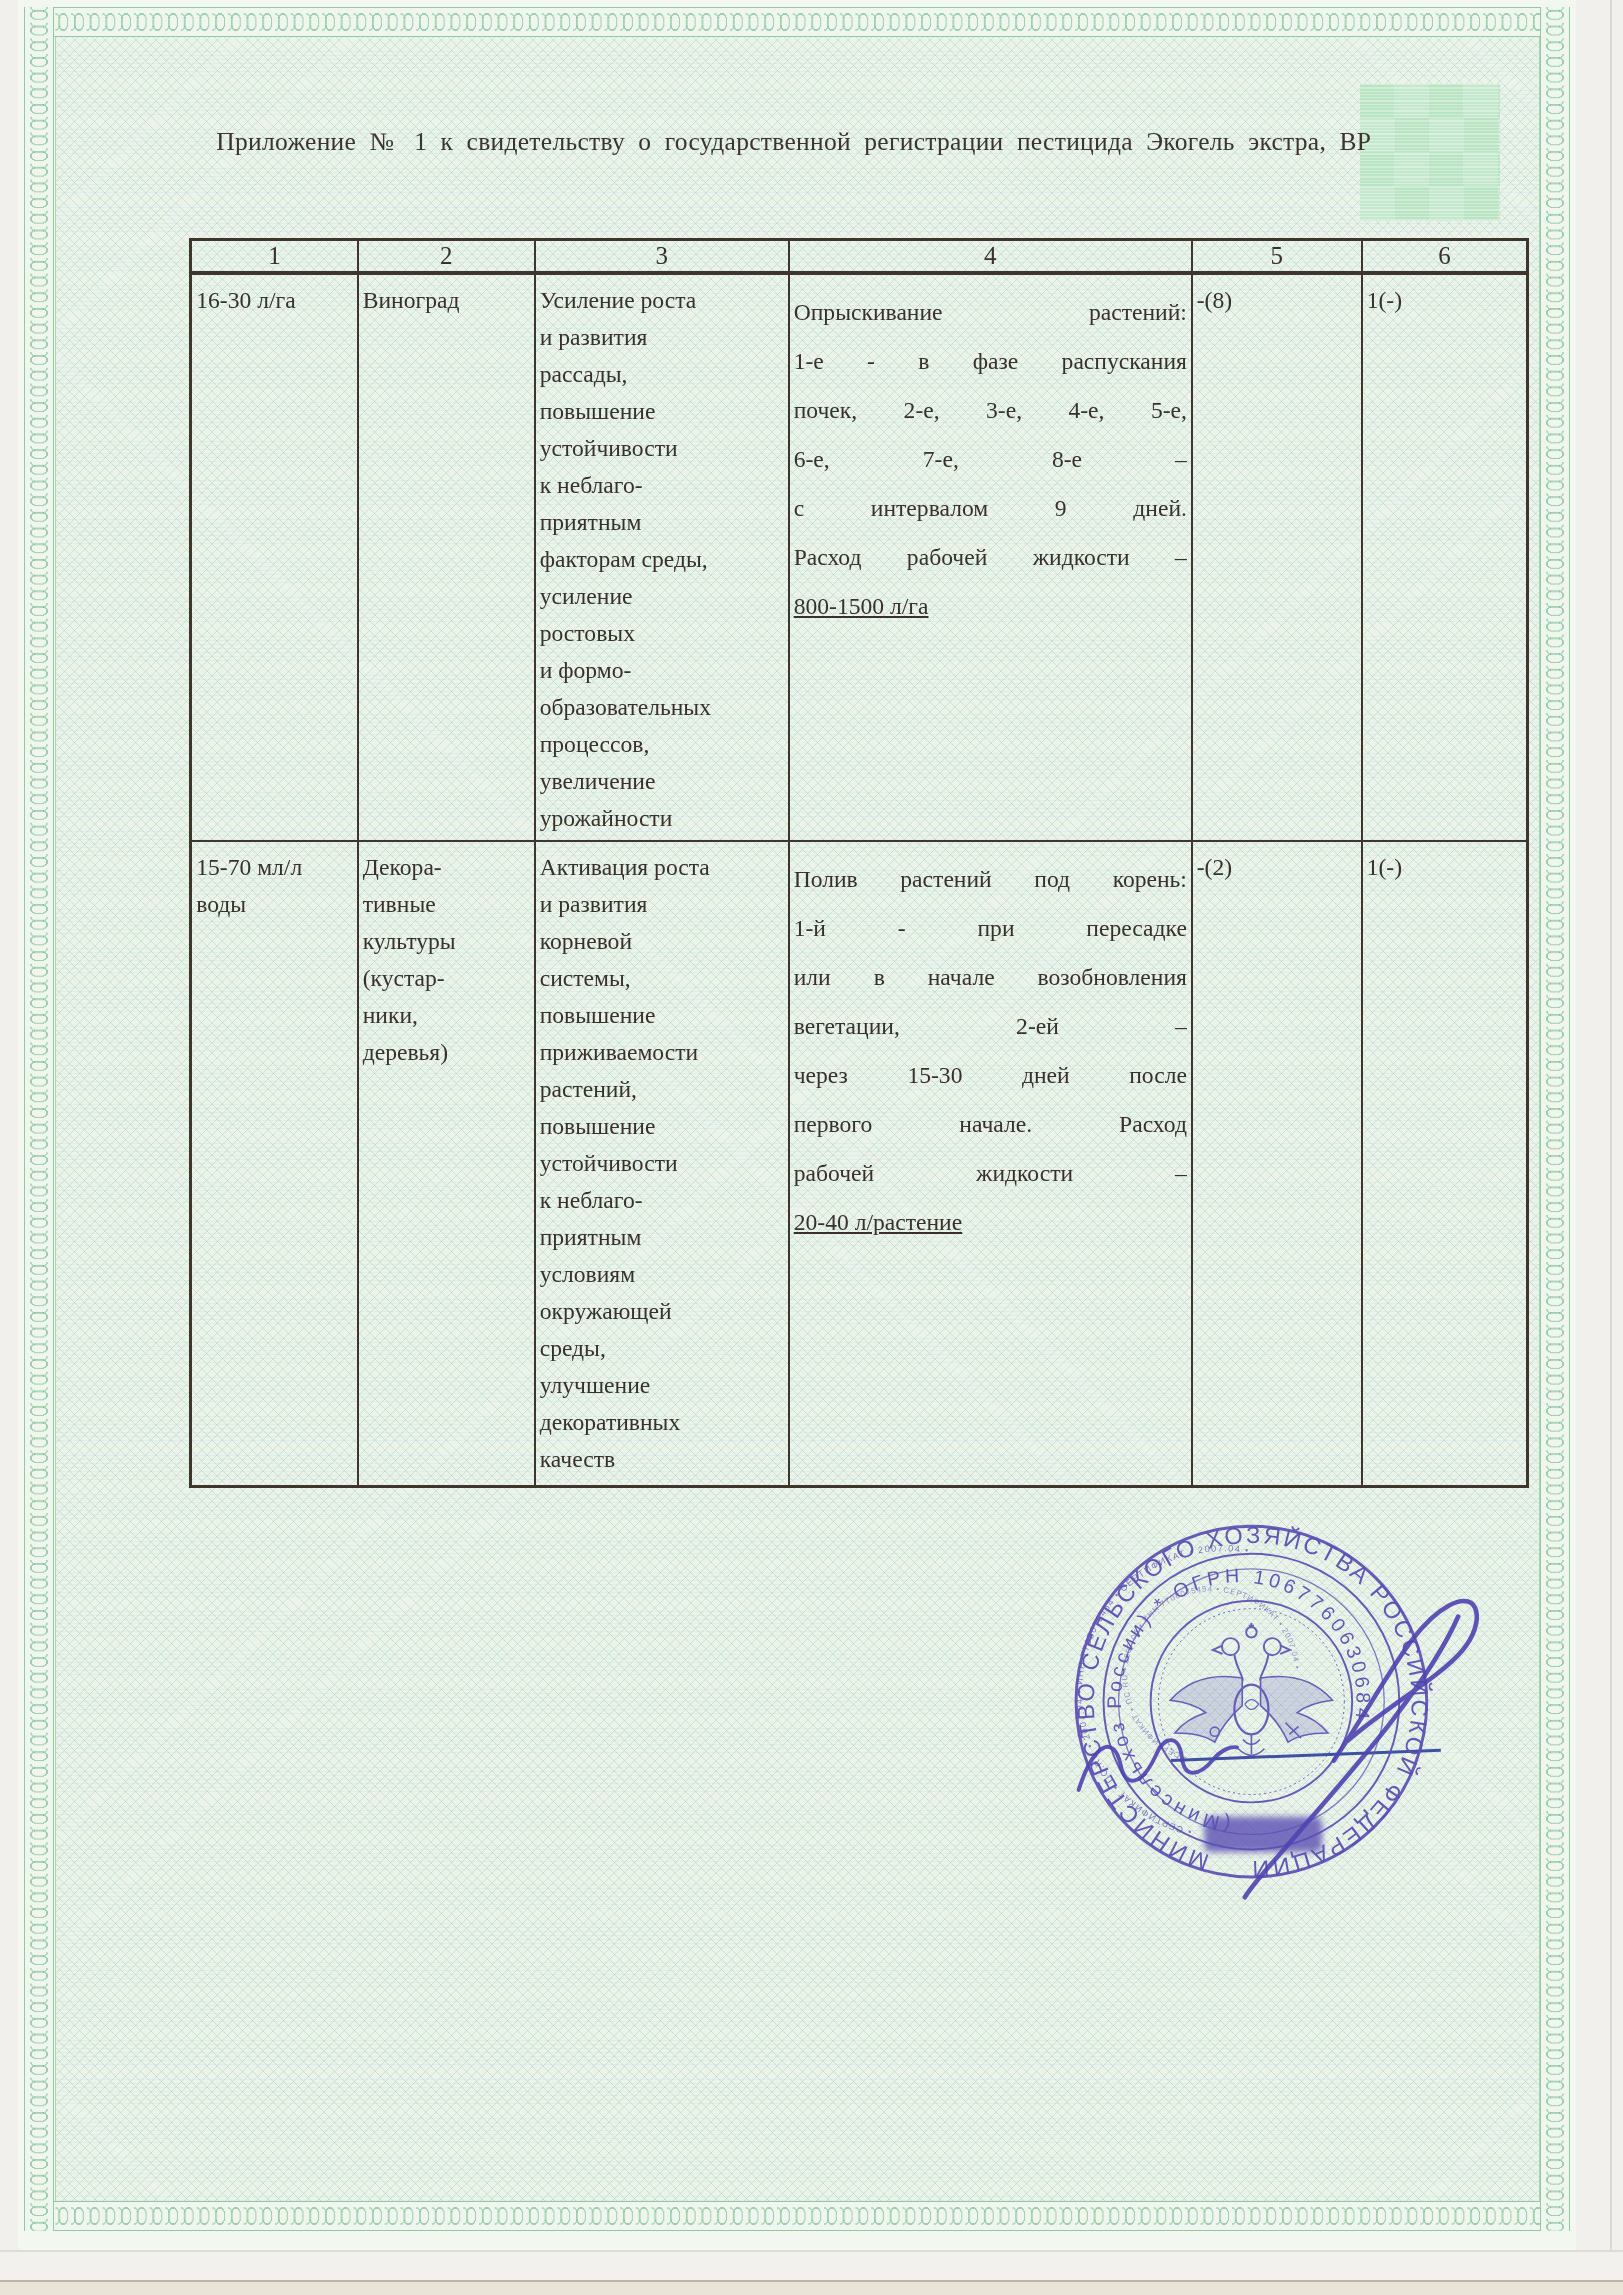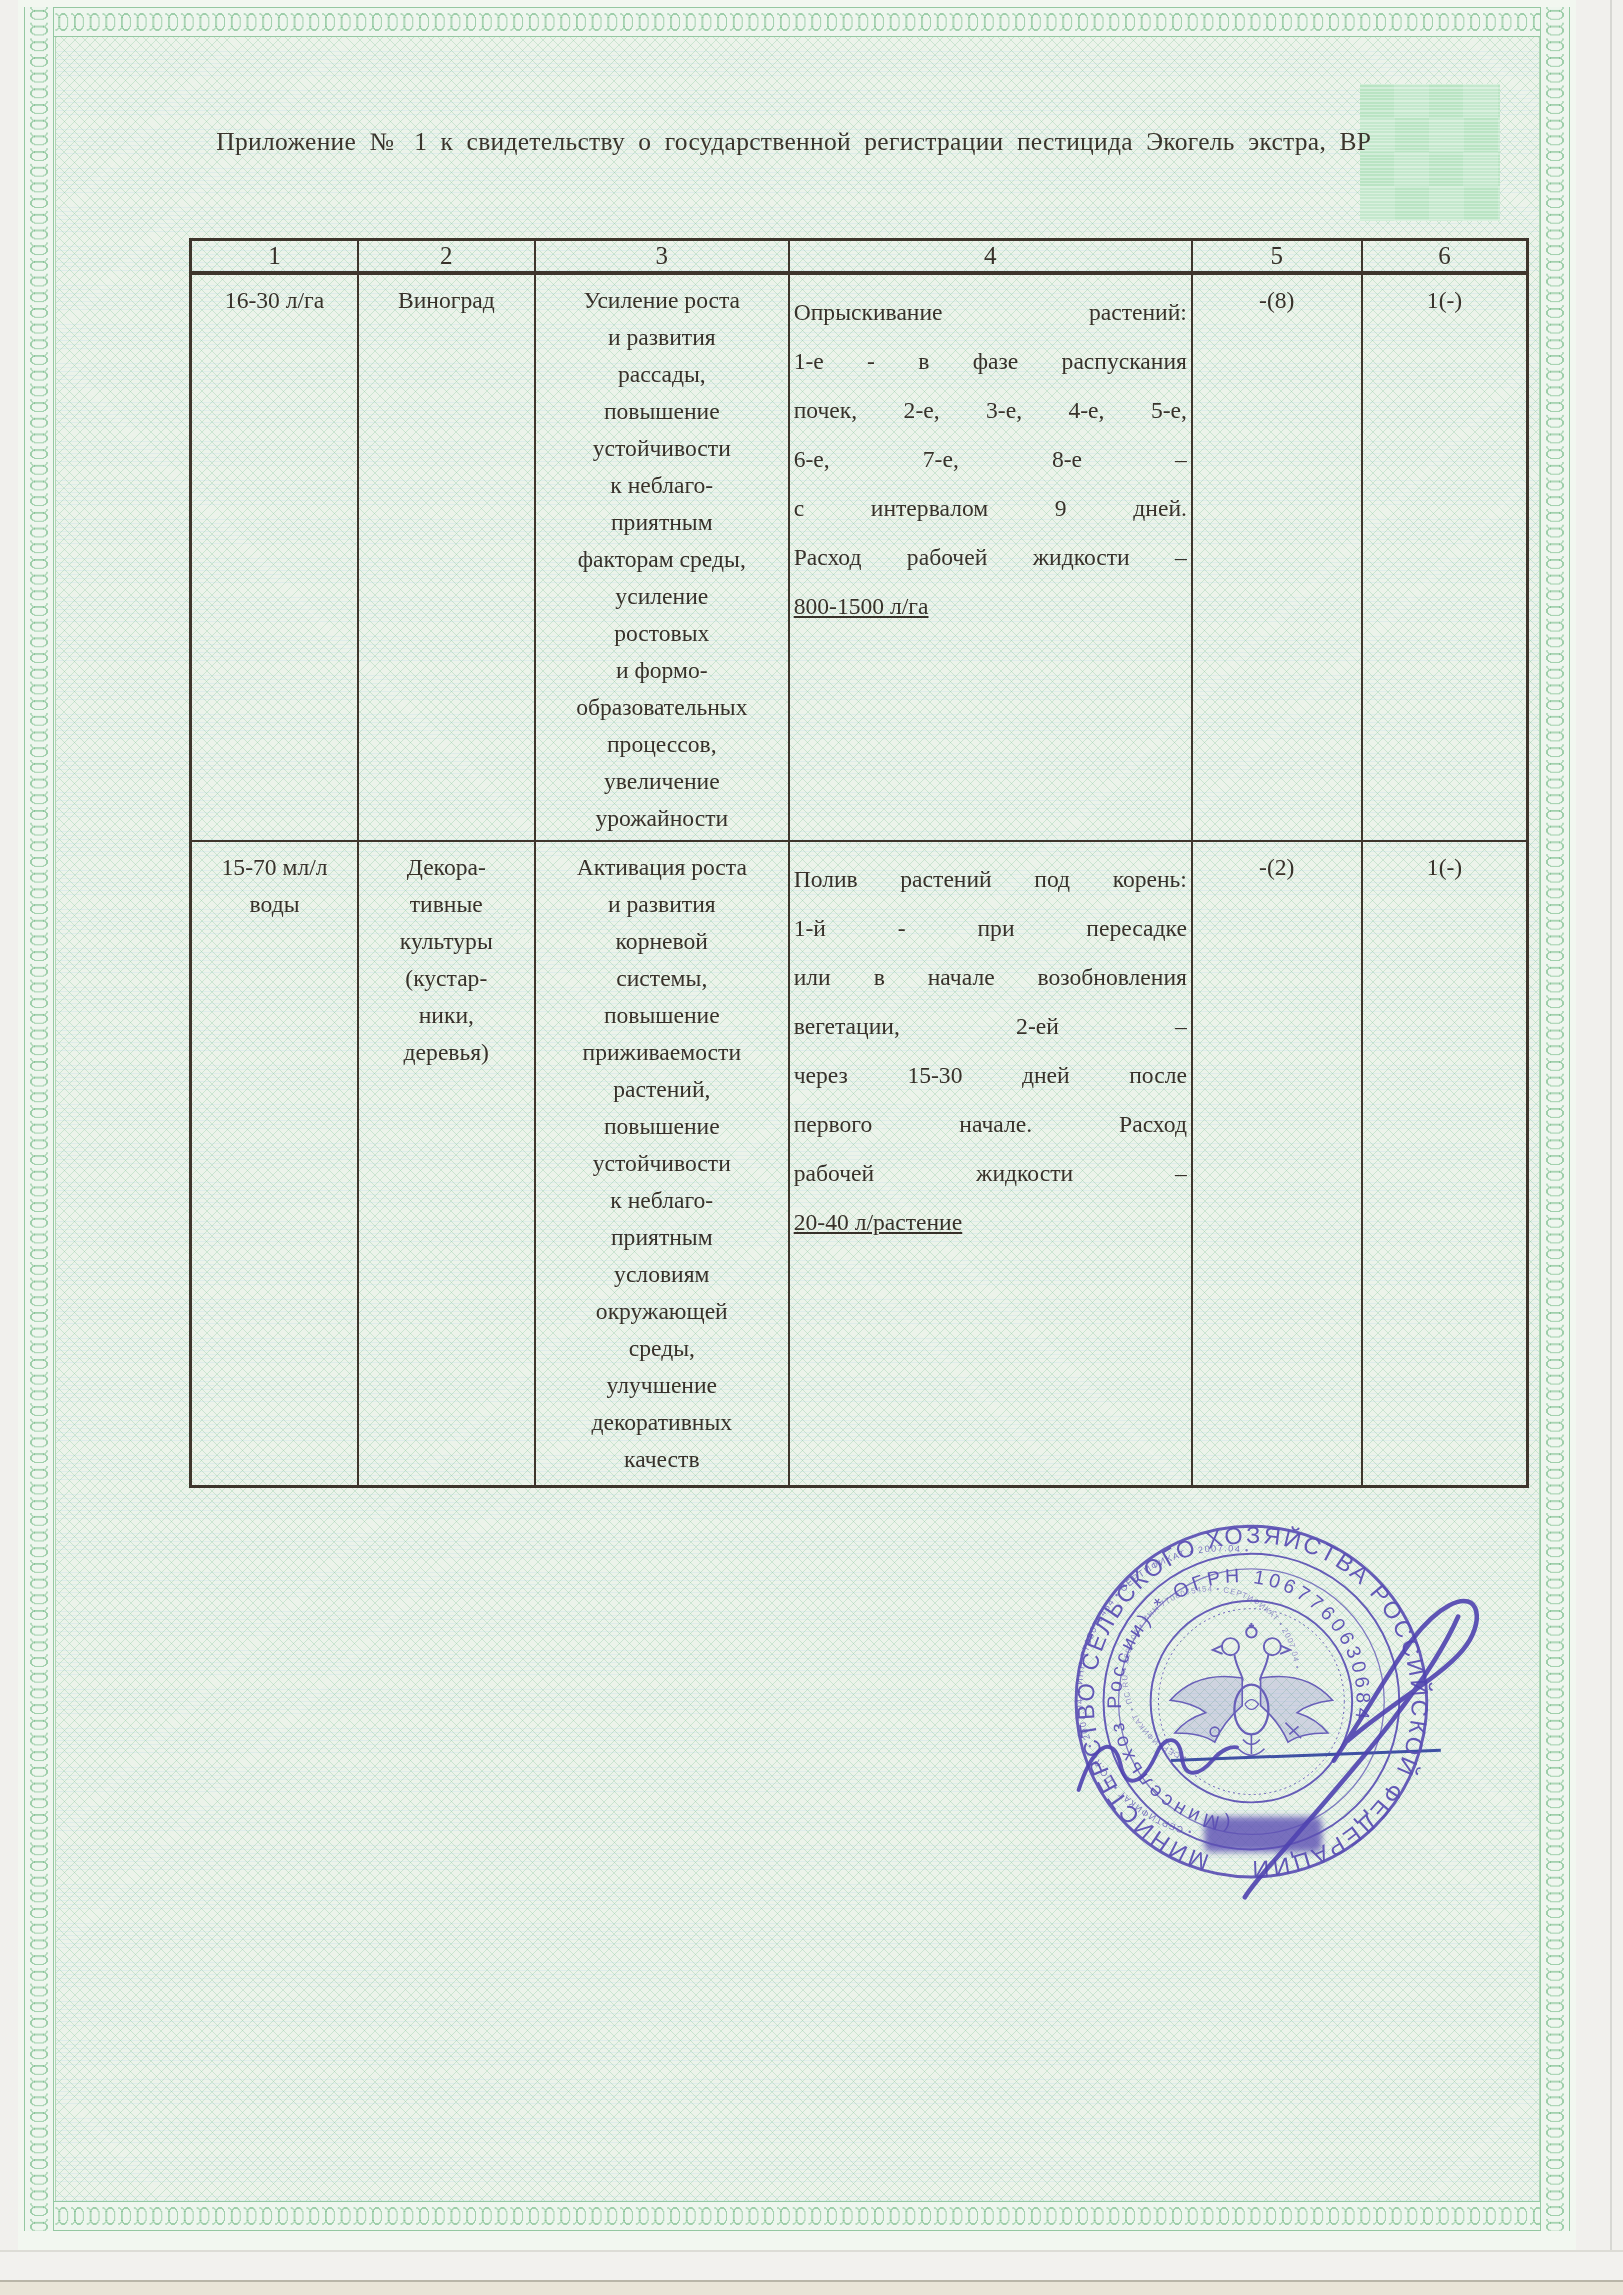--- a/index.html
+++ b/index.html
@@ -70,21 +70,21 @@
   }
   table.reg-table, table.reg-table td, table.reg-table th { border:2px solid #3e352c; }
   table.reg-table { border-width:3.3px; }
   table.reg-table th {
     font-weight:normal; font-size:25px; height:30px; padding:0;
     border-bottom-width:4.6px; vertical-align:middle;
   }
   table.reg-table td {
     vertical-align:top; line-height:37px; padding:6.5px 3.9px 0 3.9px;
   }
-  td.c-center { text-align:center; white-space:pre-line; }
+  td.c-center { text-align:left; white-space:pre-line; }
   td.c-just   { padding:6.5px 9.2px 0 9.2px; }
   .jl { text-align:justify; text-align-last:justify;margin-top:12px; }
   .jl.last { text-align:center; text-align-last:left;text-decoration:underline; }
   
   .signature-block {
     position:absolute; left:409px; top:1666px; width:949px;
     font-size:29px; line-height:41px; color:#3a342c; letter-spacing:0.3px;
   }
   .signature-line {
     position:absolute; left:1153px; top:1759px; width:270px; height:2.6px;

